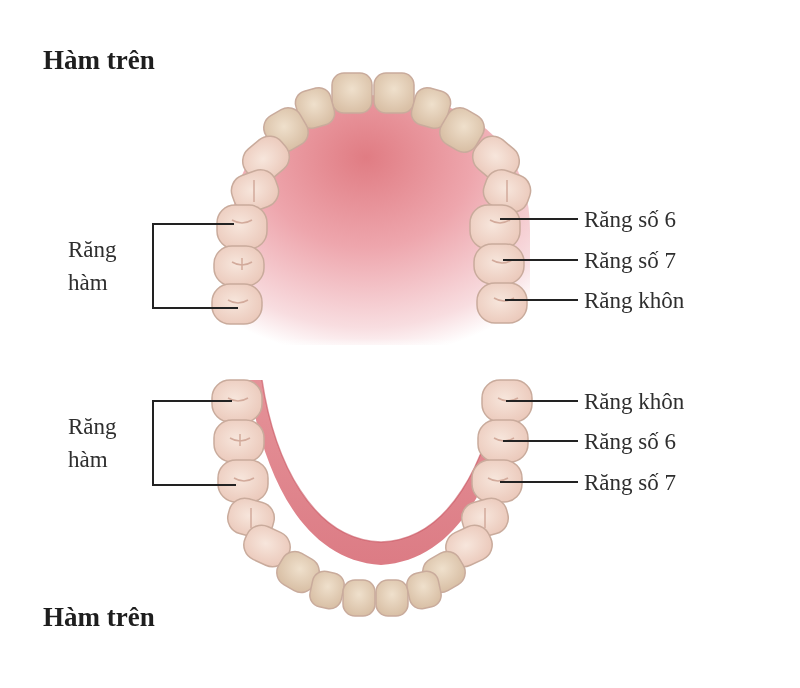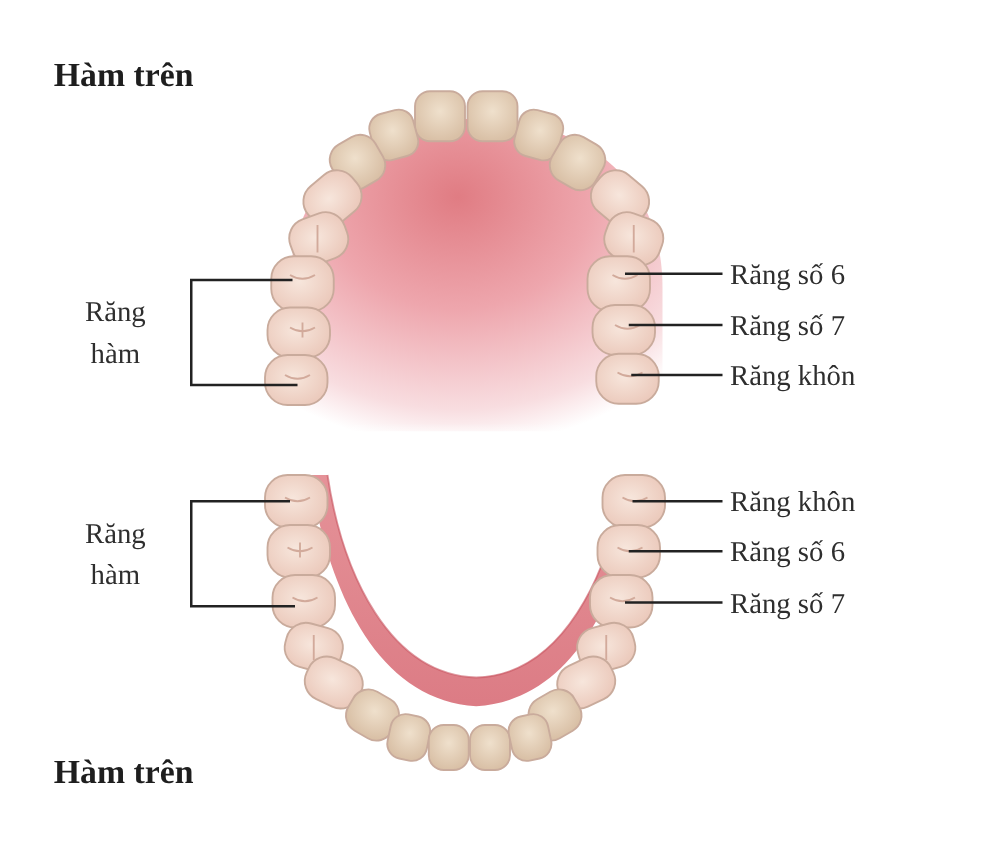--- a/index.html
+++ b/index.html
@@ -1,19 +1,19 @@
 <!DOCTYPE html>
 <html><head>
 <meta charset="utf-8">
 <style>
   html, body { margin:0; padding:0; background:#ffffff; }
   body { width:800px; height:688px; position:relative; overflow:hidden;
          font-family:"Liberation Serif","DejaVu Serif",serif; color:#2a2a2a; }
   .title { position:absolute; font-weight:bold; font-size:27px; color:#1e1e1e; }
-  .label { position:absolute; font-size:23px; color:#2e2e2e; line-height:1.45; white-space:nowrap;text-align:center; }
+  .label { position:absolute; font-size:23px; color:#2e2e2e; line-height:1.45; white-space:nowrap; }
   svg.art { position:absolute; left:0; top:0; }
 </style>
 </head>
 <body>
 
 <svg class="art" width="800" height="688" viewBox="0 0 800 688">
   <defs>
     <radialGradient id="palate" cx="0.45" cy="0.25" r="0.8">
       <stop offset="0" stop-color="#e07c83"></stop>
       <stop offset="0.45" stop-color="#eea6ad"></stop>

